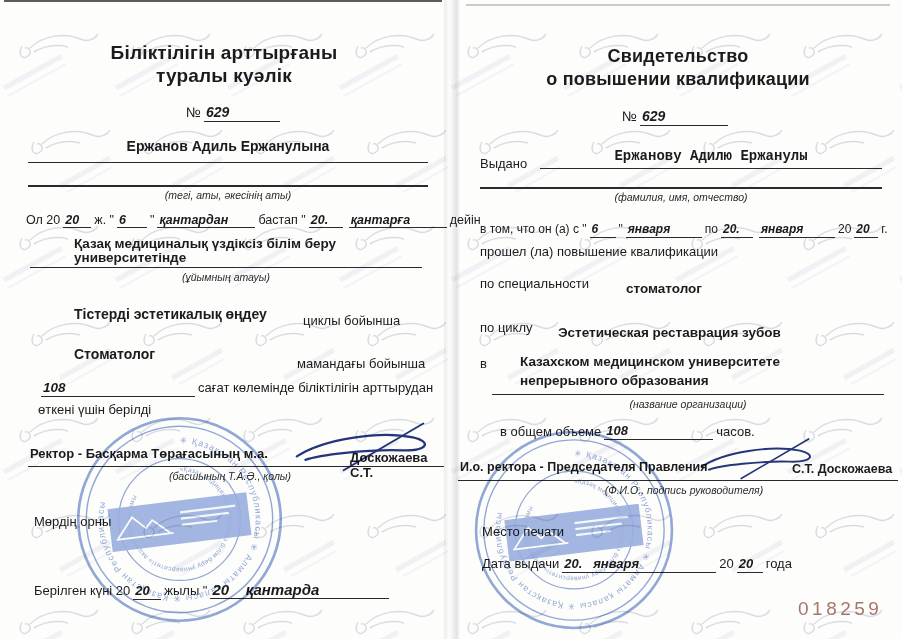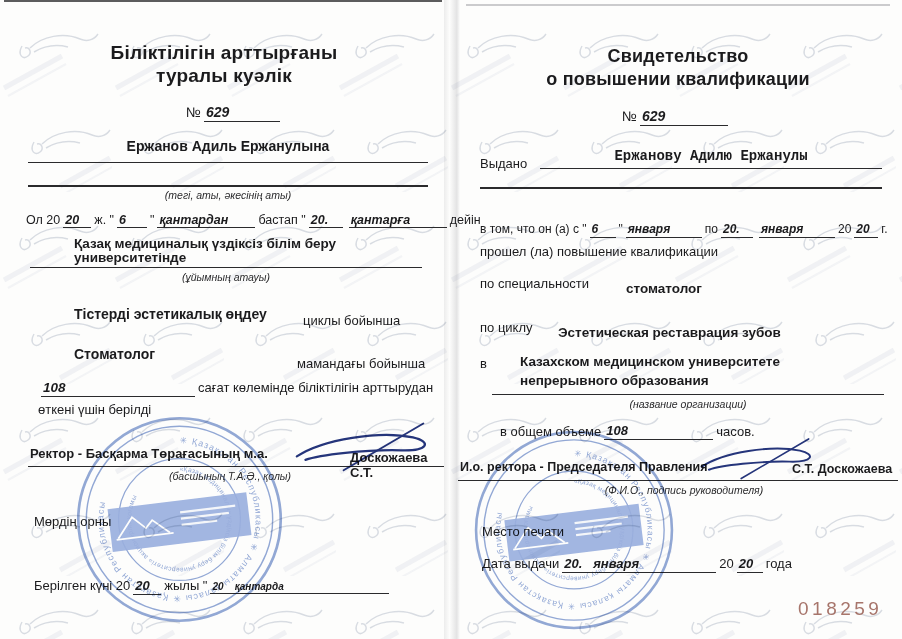--- a/index.html
+++ b/index.html
@@ -133,41 +133,42 @@
     <div class="abs b" style="left:30px;top:446px;font-size:13px;">Ректор - Басқарма Төрағасының м.а.</div>
     <div class="abs b" style="left:350px;top:450px;font-size:13px;">Доскожаева С.Т.</div>
     <svg class="abs sig" style="left:283px;top:420px;" width="168" height="52">
         <use href="#sig"></use>
       </svg>
     <div class="abs cap" style="left:100px;top:470px;width:260px;">(басшының Т.А.Ә., қолы)</div>
 
     <div class="abs t" style="left:34px;top:514px;">Мөрдің орны</div>
 
     <div class="abs nowrap" style="left:34px;top:549px;font-size:13px;">
-      <span>Берілген күні 20</span><span class="fill" style="width:24px;font-size:13px;">20</span><span>жылы "</span><span class="fill" style="width:175px;font-size:10px;margin-top:32px;"><span>20</span>&nbsp;&nbsp;&nbsp;&nbsp;<span>қантарда</span></span>
+      <span>Берілген күні 20</span><span class="fill" style="width:24px;font-size:13px;">20</span><span>жылы "</span><span class="fill" style="width:175px;font-size:15px;margin-top:32px;"><span>20</span>&nbsp;&nbsp;&nbsp;&nbsp;<span>қантарда</span></span>
     </div>
 
     <svg class="abs stamp" style="left:72px;top:412px;" width="215" height="215">
         <use href="#stampSym"></use>
       </svg>
   </div>
 
   <div class="pg" id="pg-right">
 
     <div class="abs title" style="left:20px;top:46px;width:408px;font-size:18px;">Свидетельство</div>
     <div class="abs title" style="left:20px;top:69px;width:408px;font-size:18px;">о повышении квалификации</div>
 
     <div class="abs baseline-row" style="left:168px;top:108px;">
       <span class="t" style="font-size:14px;">№</span>
       <span class="fill t" style="width:84px;font-size:14px;">629</span>
     </div>
 
     <div class="abs t" style="left:26px;top:156px;">Выдано</div>
     <div class="abs ctr b ul-block" style="left:86px;top:148px;width:342px;font-size:14px;padding-bottom:4px;font-family:Liberation Mono, monospace;">Ержанову Адилю Ержанулы</div>
     <div class="abs hline" style="left:26px;top:187px;width:402px;"></div>
+    <div class="abs cap" style="left:26px;top:191px;width:402px;">(фамилия, имя, отчество)</div>
 
     <div class="abs nowrap" style="left:26px;top:222px;font-size:12px;">
       <span>в том, что он (а) с "</span><span class="fill" style="width:22px;font-size:12px;">6</span><span>"</span><span class="fill" style="width:72px;font-size:12px;">января</span><span>по</span><span class="fill" style="width:28px;font-size:12px;">20.</span><span class="fill" style="width:72px;font-size:12px;">января</span><span>20</span><span class="fill" style="width:20px;font-size:12px;">20</span><span>г.</span>
     </div>
 
     <div class="abs t" style="left:26px;top:244px;">прошел (ла) повышение квалификации</div>
     <div class="abs t" style="left:26px;top:262px;margin-top:14px;">по специальности</div>
     <div class="abs b ctr" style="left:110px;top:281px;width:200px;font-size:13.5px;">стоматолог</div>
 
     <div class="abs t" style="left:26px;top:320px;">по циклу</div>

